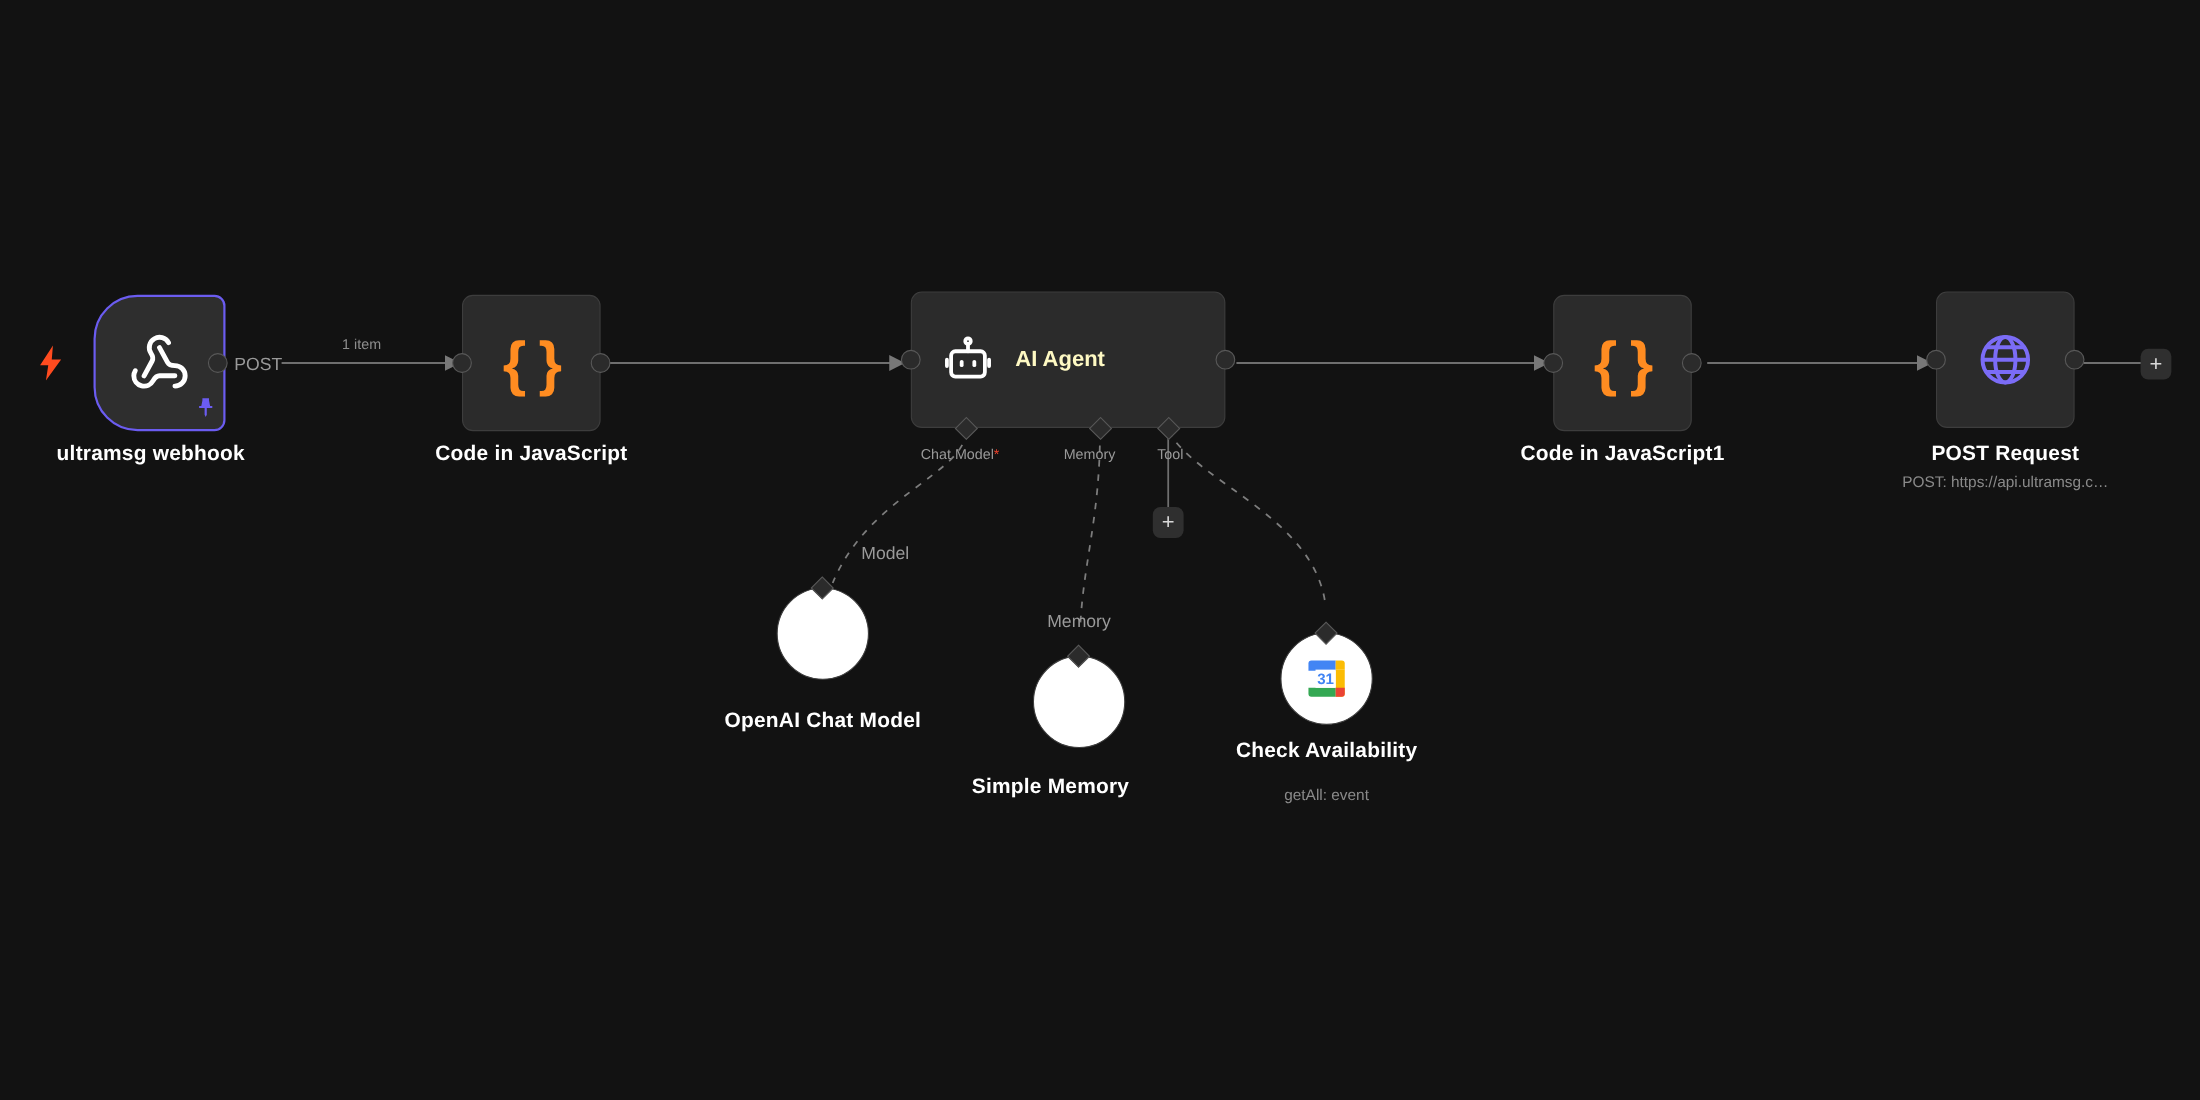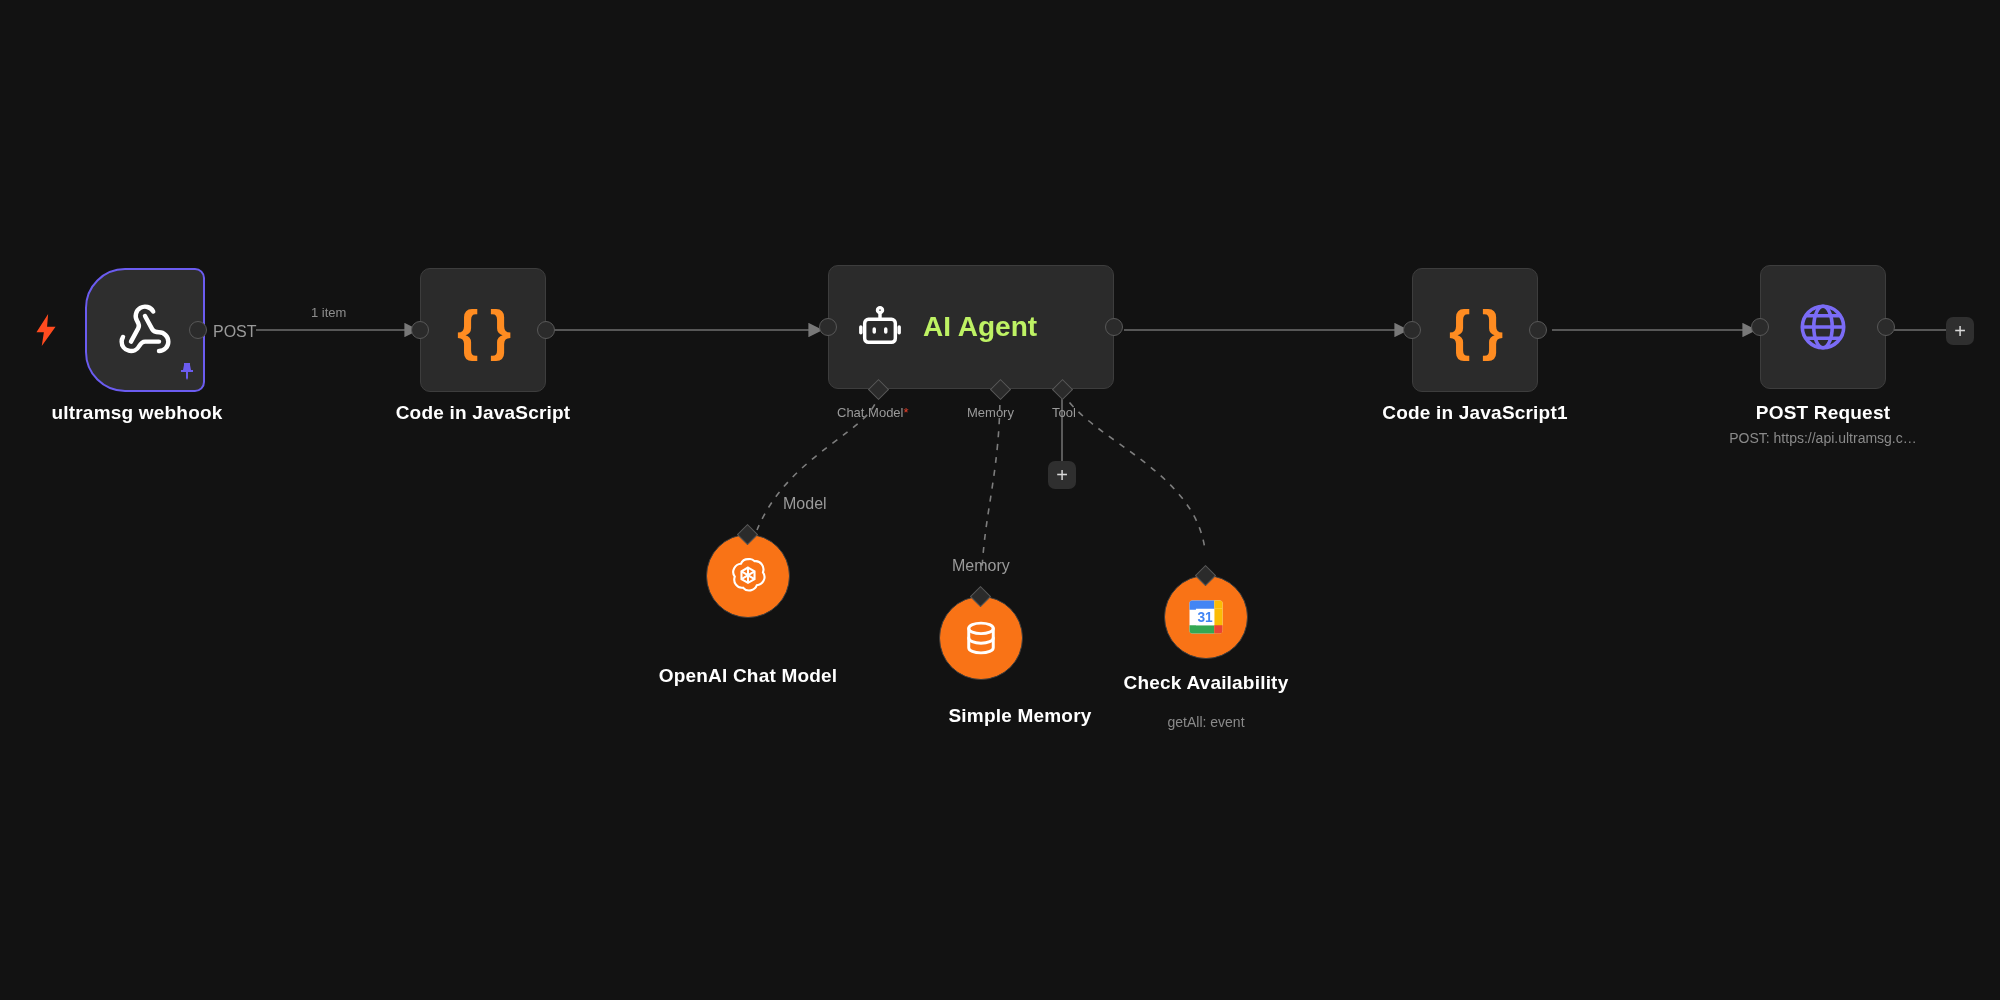--- a/index.html
+++ b/index.html
@@ -71,21 +71,21 @@
     font-size:13px;
     white-space:nowrap;
   }
   .req-star { color:#e8402a; font-size:13px; }
 
   
   .subnode {
     position:absolute;
     width:84px; height:84px;
     border-radius:50%;
-    background:#f97316;
+    background:#ffffff;
     border:1px solid #3d3d3d;
     display:flex; align-items:center; justify-content:center;
   }
   .subnode .nub {
     position:absolute; top:-8px; left:50%;
     margin-left:-8px;
     width:15px; height:15px;
     background:#2b2b2b;
     border:1.5px solid #585858;
     transform:rotate(45deg);
@@ -177,21 +177,21 @@
   <div class="node wide" style="left:828px; top:265px; width:286px; height:124px;">
     <svg width="46" height="46" viewBox="0 0 24 24" fill="none" stroke="#ffffff" stroke-width="1.8" stroke-linecap="round" stroke-linejoin="round">
       <rect x="4" y="8" width="16" height="12" rx="2"></rect>
       <path d="M12 8V4.5"></path>
       <circle cx="12" cy="3.2" r="1.3"></circle>
       <path d="M2 12v3"></path>
         <path d="M22 12v3"></path>
       <path d="M9 13v1.6"></path>
         <path d="M15 13v1.6"></path>
     </svg>
-    <span style="color:#bef264; font-size:28px; font-weight:bold;">AI Agent</span>
+    <span style="color:#fef9c3; font-size:20px; font-weight:bold;">AI Agent</span>
   </div>
   <div class="port" style="left:819px; top:318px;"></div>
   <div class="port" style="left:1105px; top:318px;"></div>
 
   <div class="diamond" style="left:871px; top:382px;"></div>
   <div class="subport-label" style="left:837px; top:405px;">
     <span>Chat Model</span><span class="req-star">*</span>
   </div>
 
   <div class="diamond" style="left:993px; top:382px;"></div>
@@ -204,32 +204,32 @@
 
   <div class="subnode" style="left:706px; top:534px;">
     <div class="nub"></div>
     <svg width="46" height="46" viewBox="0 0 24 24" fill="none" stroke="#ffffff" stroke-width="1.1">
       <path d="M12 3.2c-1.7 0-3.1 1-3.7 2.4-1.5.1-2.8 1-3.5 2.3-.8 1.5-.6 3.2.3 4.4-.5 1.4-.3 3 .6 4.2.9 1.2 2.3 1.8 3.7 1.6 1 1.1 2.5 1.7 4 1.4 1.5-.3 2.7-1.3 3.2-2.7 1.5-.1 2.8-1 3.5-2.3.8-1.5.6-3.2-.3-4.4.5-1.4.3-3-.6-4.2-.9-1.2-2.3-1.8-3.7-1.6-.8-.8-1.9-1.3-3-1.1z"></path>
       <path d="M12 7.6 15.4 9.6v4L12 15.6 8.6 13.6v-4z"></path>
       <path d="M12 7.6v8M8.6 9.6 15.4 13.6M15.4 9.6 8.6 13.6"></path>
     </svg>
   </div>
   <div class="port-label" style="left:735px; top:495px;margin-left:48px;">Model</div>
-  <div class="node-title" style="left:748px; top:645px;margin-top:20px;">OpenAI Chat Model</div>
+  <div class="node-title" style="left:748px; top:645px;">OpenAI Chat Model</div>
 
   <div class="subnode" style="left:939px; top:596px;">
     <div class="nub"></div>
     <svg width="42" height="42" viewBox="0 0 24 24" fill="none" stroke="#ffffff" stroke-width="1.7" stroke-linecap="round" stroke-linejoin="round">
       <ellipse cx="12" cy="6.5" rx="7" ry="3"></ellipse>
       <path d="M5 6.5v11c0 1.7 3.1 3 7 3s7-1.3 7-3v-11"></path>
       <path d="M5 12c0 1.7 3.1 3 7 3s7-1.3 7-3"></path>
     </svg>
   </div>
   <div class="port-label" style="left:952px; top:557px;">Memory</div>
-  <div class="node-title" style="left:1020px; top:705px;">Simple Memory</div>
+  <div class="node-title" style="left:955px; top:705px;">Simple Memory</div>
 
   <div class="subnode" style="left:1164px; top:575px;">
     <div class="nub"></div>
     <svg width="44" height="44" viewBox="0 0 48 48">
       <rect x="6" y="6" width="36" height="36" rx="3" fill="#ffffff"></rect>
       <path d="M6 9a3 3 0 0 1 3-3h24v10H6z" fill="#4285f4"></path>
       <path d="M33 6h6a3 3 0 0 1 3 3v6H33z" fill="#fbbc04"></path>
       <path d="M42 15v24a3 3 0 0 1-3 3h-6V15z" fill="#fbbc04"></path>
       <path d="M6 33h27v9H9a3 3 0 0 1-3-3z" fill="#34a853"></path>
       <path d="M33 33h9v6a3 3 0 0 1-3 3h-6z" fill="#ea4335"></path>

